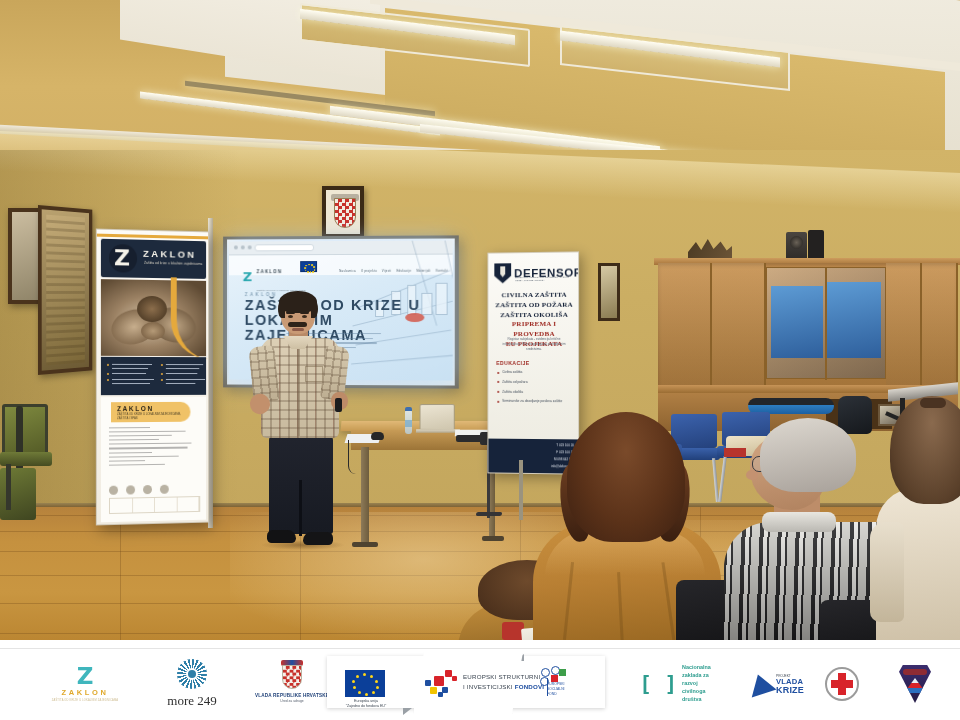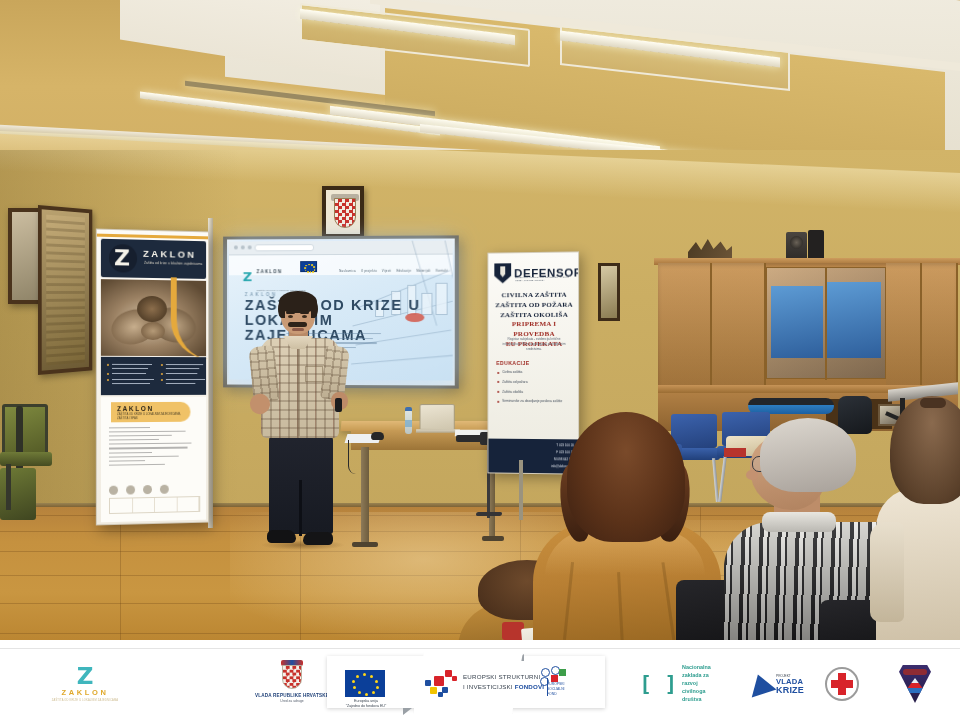--- a/index.html
+++ b/index.html
@@ -771,20 +771,24 @@
 <div id="footer">
   <div class="footer-line"></div>
   <div class="logorow">
 
     <div class="lg lg-zaklon" style="left:44px;width:82px;">
       <div class="z">Z</div>
       <div class="n">ZAKLON</div>
       <div class="t">ZAŠTITA OD KRIZE U LOKALNIM ZAJEDNICAMA</div>
     </div>
 
+    <div class="lg lg-more" style="left:150px;width:84px;">
+      <div class="star"></div>
+      <div class="n">more 249</div>
+    </div>
 
     <div class="lg lg-vlada" style="left:244px;width:96px;">
       <div style="position:relative;">
         <div class="crown"></div>
         <div class="crest"></div>
       </div>
       <div class="n">VLADA REPUBLIKE HRVATSKE</div>
       <div class="t">Ured za udruge</div>
     </div>
 

